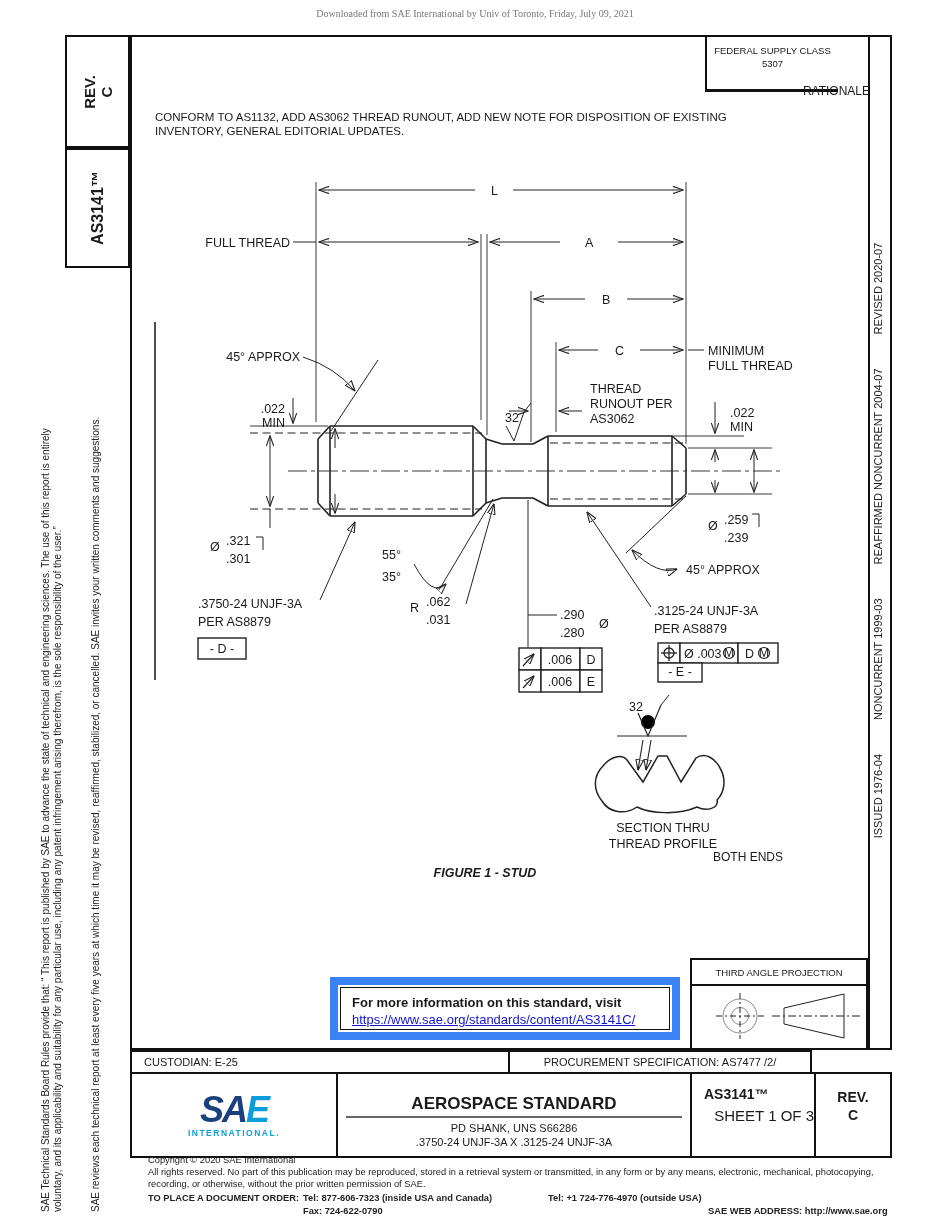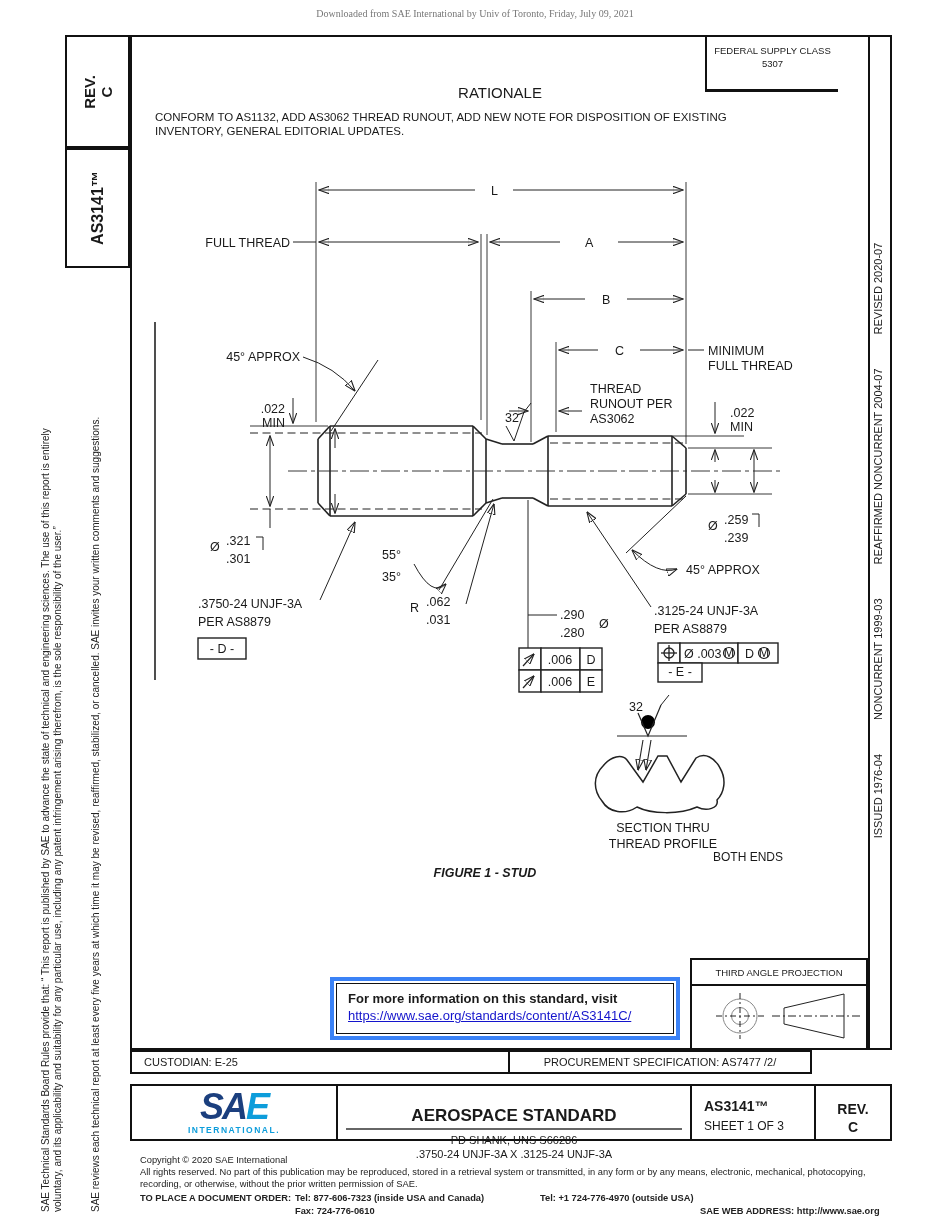--- a/index.html
+++ b/index.html
@@ -16,43 +16,43 @@
   .ol { stroke-width:1.6; }
   .xl { stroke-width:0.9; }
   .fcf rect { fill:#fff; stroke:#222; stroke-width:1.4; }
   #hdr { top:8px; left:0; width:950px; text-align:center; font-family:"Liberation Serif",serif; font-size:10px; color:#777; }
   #revbox { left:65px; top:35px; width:65px; height:113px; display:flex; align-items:center; justify-content:center; }
   #docbox { left:65px; top:148px; width:65px; height:120px; display:flex; align-items:center; justify-content:center; }
   .rot90 { transform:rotate(-90deg); font-weight:bold; text-align:center; white-space:nowrap; }
   #mainframe { left:130px; top:35px; width:740px; height:1015px; }
   #rightstrip { left:868px; top:35px; width:24px; height:1015px; }
   #fedbox { left:705px; top:35px; width:133px; height:57px; border-left:2px solid #111; border-bottom:3px solid #111; text-align:center; padding-top:9px; font-size:9.5px; line-height:13px; }
-  #rationale-title { left:130px; top:84px; width:740px; text-align:center; font-size:15px; }
+  #rationale-title { left:130px; top:84px; width:740px; text-align:right; font-size:12px; }
   #rationale-body { left:155px; top:111px; font-size:11.5px; line-height:13.5px; }
   #figcap { left:300px; top:866px; width:370px; text-align:center; font-weight:bold; font-style:italic; font-size:12.5px; }
-  #infobox { left:330px; top:977px; width:350px; height:63px; border:4px solid #3b82f6; padding:2px; }
+  #infobox { left:330px; top:977px; width:350px; height:63px; border:8px solid #3b82f6; padding:2px; }
   #infobox .inner { border:1px solid #111; height:100%; padding:7px 11px; }
   #infobox .l1 { font-weight:bold; font-size:13px; }
   #infobox a { font-size:13px; color:#1414cc; text-decoration:underline; }
   #projbox { left:690px; top:958px; width:178px; height:92px; }
   #projbox .ph { height:26px; border-bottom:2px solid #111; text-align:center; font-size:9.5px; padding-top:7px; }
   #cust { left:130px; top:1050px; width:380px; height:24px; font-size:11px; line-height:20px; padding-left:12px; }
   #proc { left:508px; top:1050px; width:304px; height:24px; font-size:11px; line-height:20px; text-align:center; }
-  .tbcell { top:1072px; height:57px; position:absolute; border:2px solid #111;margin-top:12px; }
+  .tbcell { top:1072px; height:86px; position:absolute; border:2px solid #111; }
   #tb-logo { left:130px; width:208px; display:flex; flex-direction:column; align-items:center; justify-content:center; }
   #tb-title { left:336px; width:356px; text-align:center; }
   #tb-num { left:690px; width:126px; padding:12px 0 0 12px; }
   #tb-rev { left:814px; width:78px; text-align:center; padding-top:14px; font-weight:bold; font-size:14px; line-height:18px; }
   #tb-title .kind { font-weight:bold; font-size:17px; padding-top:20px; }
   #tb-title .rule { border-bottom:2px solid #666; margin:2px 8px 3px 8px; }
   #tb-title .tl { font-size:11px; line-height:14px; }
   .sae-word { font-weight:800; font-style:italic; font-size:36px; letter-spacing:-2px; line-height:34px; }
   .sae-dark { color:#1b3f7e; } .sae-light { color:#0d9ddb; }
   .sae-sub { color:#0d9ddb; font-weight:bold; font-size:8.5px; letter-spacing:1.5px; margin-top:1px; }
-  .foot { position:absolute; font-size:9.3px; color:#222; }
+  .foot { position:absolute; font-size:9.3px; color:#222;margin-left:8px; }
   .fb { font-weight:bold; }
   #ldisc { left:40px; top:1212px; }
   #ldisc .vrot { width:945px; font-size:10px; line-height:12px; color:#222; }
   #ldisc .p2 { margin-top:26px; }
   #rdates { left:872px; top:1046px; }
   #rdates .vrot { width:1011px; font-size:11px; display:flex; gap:34px; justify-content:center; }
 </style>
 </head>
 <body>
 
@@ -384,28 +384,28 @@
   <div class="sae-sub">INTERNATIONAL.</div>
 </div>
 <div id="tb-title" class="tbcell">
   <div class="kind">AEROSPACE STANDARD</div>
   <div class="rule"></div>
   <div class="tl">PD SHANK, UNS S66286</div>
   <div class="tl">.3750-24 UNJF-3A X .3125-24 UNJF-3A</div>
 </div>
 <div id="tb-num" class="tbcell">
   <div style="font-weight:bold; font-size:14px;">AS3141™</div>
-  <div style="font-size:12px; margin-top:5px;">SHEET 1 OF 3</div>
+  <div style="font-size:15px; margin-top:5px;text-align:right;">SHEET 1 OF 3</div>
 </div>
 <div id="tb-rev" class="tbcell">
   <div>REV.</div>
   <div>C</div>
 </div>
 
 <div class="foot" style="left:140px; top:1155px;">Copyright © 2020 SAE International</div>
 <div class="foot" style="left:140px; top:1167px;">All rights reserved. No part of this publication may be reproduced, stored in a retrieval system or transmitted, in any form or by any means, electronic, mechanical, photocopying,</div>
 <div class="foot" style="left:140px; top:1179px;">recording, or otherwise, without the prior written permission of SAE.</div>
 <div class="foot fb" style="left:140px; top:1193px;">TO PLACE A DOCUMENT ORDER:</div>
 <div class="foot fb" style="left:295px; top:1193px;">Tel: 877-606-7323 (inside USA and Canada)</div>
 <div class="foot fb" style="left:540px; top:1193px;">Tel: +1 724-776-4970 (outside USA)</div>
-<div class="foot fb" style="left:295px; top:1206px;">Fax: 724-776-0610</div>
+<div class="foot fb" style="left:295px; top:1206px;">Fax: 724-622-0790</div>
 <div class="foot fb" style="left:540px; top:1266px;">Email: CustomerService@sae.org</div>
 <div class="foot fb" style="left:700px; top:1206px;">SAE WEB ADDRESS: http://www.sae.org</div>
 
 </body></html>

